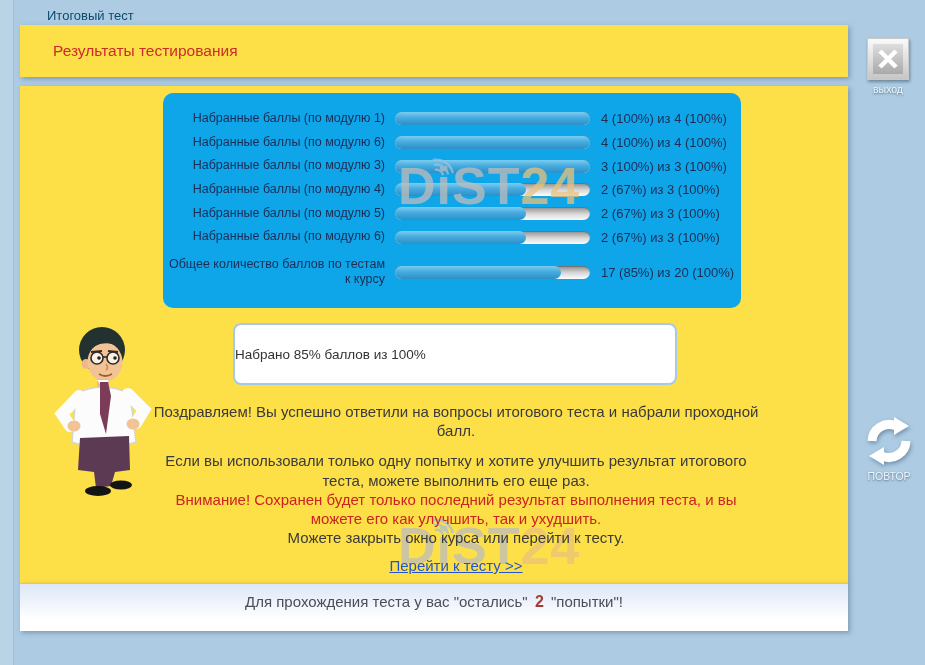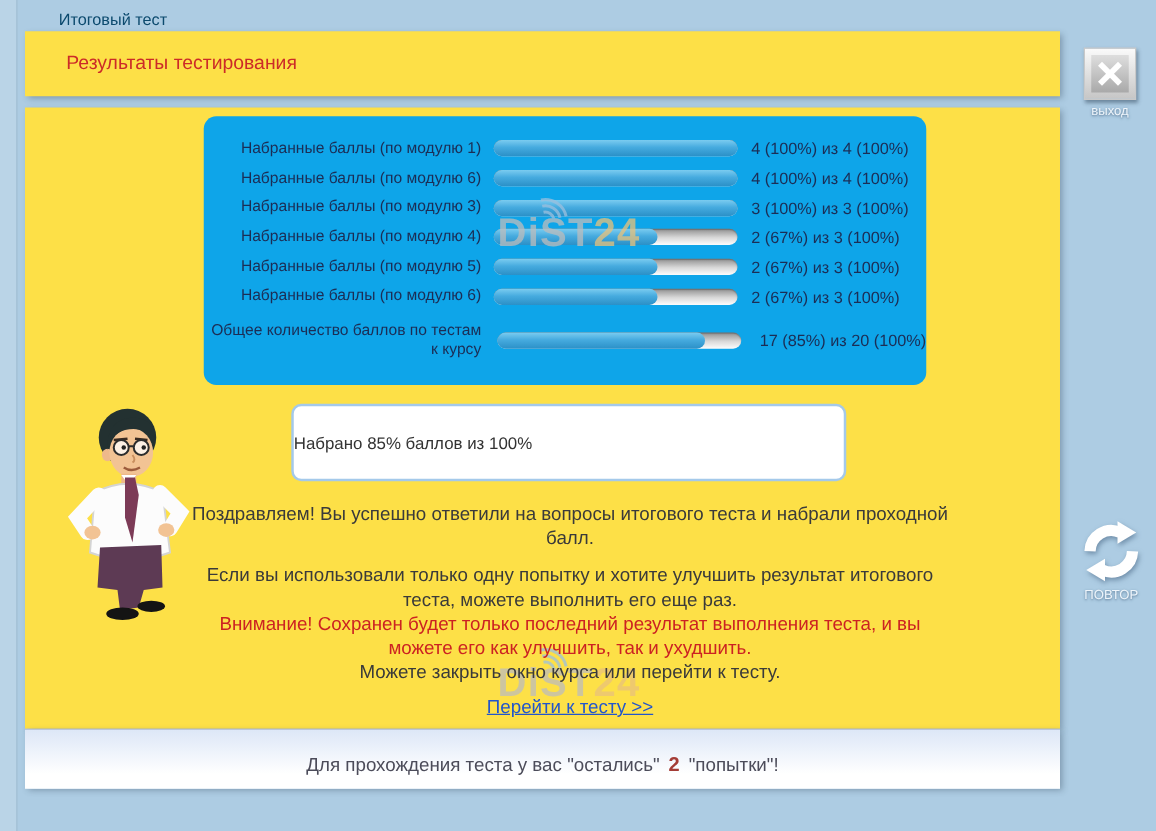--- a/index.html
+++ b/index.html
@@ -21,52 +21,52 @@
     border:1px solid #c9c9c9;box-shadow:1px 2px 3px rgba(30,50,70,0.45);display:flex;align-items:center;justify-content:center;}
   .exit-inner{width:30px;height:30px;background:linear-gradient(180deg,#dedede,#a9a9a9);display:flex;align-items:center;justify-content:center;}
   .side-label{margin-top:3px;font-size:10.5px;color:#eef5fb;text-shadow:0 1px 2px rgba(70,100,130,0.9);}
   
   .repeat-wrap{left:860px;top:415px;width:58px;text-align:center;cursor:pointer;}
   .repeat-icon{display:block;margin:0 auto;filter:drop-shadow(1px 2px 2px rgba(70,100,130,0.6));}
   
   .results{left:163px;top:93px;width:578px;height:215px;background:#0ea5e9;border-radius:10px;z-index:1;}
   .rows{position:relative;z-index:3;padding-top:14px;}
   .rrow{display:flex;align-items:center;height:23.7px;}
-  .rrow:last-child{margin-top:5px;height:36px;justify-content:space-between;}
+  .rrow:last-child{margin-top:5px;height:36px;}
   .rlabel{width:222px;text-align:right;font-size:12.5px;color:#1c2d55;line-height:1.25;flex:none;}
   .rbar{width:195px;height:13px;border-radius:7px;margin-left:10px;flex:none;
     background:linear-gradient(180deg,#8f8f8f 0%,#d9d9d9 55%,#fdfdfd 100%);
     box-shadow:inset 0 1px 1px rgba(0,0,0,0.25);}
   .rfill{height:13px;border-radius:7px;
     background:linear-gradient(180deg,#7bccf0 0%,#46abdf 45%,#2b90c7 100%);}
   .rvalue{margin-left:11px;font-size:13px;color:#1c2d55;white-space:nowrap;}
   
   .watermark{z-index:2;opacity:0.75;pointer-events:none;white-space:nowrap;}
-  .wm-text{font-size:32px;font-weight:bold;letter-spacing:1px;line-height:40px;}
+  .wm-text{font-size:52px;font-weight:bold;letter-spacing:1px;line-height:40px;}
   .wm-gray{color:#bdbdbd;}
   .wm-orange{color:#e9c27b;}
   .wm-arcs{position:absolute;left:30px;top:-15px;}
   .wm1{left:398px;top:166px;}
   .wm2{left:398px;top:526px;}
   
   .scorebox{left:233px;top:323px;width:440px;height:58px;background:#ffffff;border:2px solid #a4c9ea;border-radius:8px;
     display:flex;align-items:center;justify-content:flex-start;font-size:13.5px;color:#333333;z-index:4;}
   .avatar{left:36px;top:320px;}
   
   .message{left:150px;top:402px;width:612px;text-align:center;font-size:15px;color:#3a3a3a;line-height:1.28;z-index:4;}
   .message p{margin:0 0 11px 0;}
   .message .warning{color:#cc2222;margin-bottom:0;}
   .message .closing{margin-bottom:0;}
   .link-row{left:150px;top:557px;width:612px;text-align:center;z-index:5;}
   .test-link{color:#2255cc;font-size:15px;text-decoration:underline;cursor:pointer;}
   
   .footer{left:20px;top:583px;width:828px;height:48px;
     background:linear-gradient(180deg,#dde7f7 0%,#ffffff 75%);
     border-top:1px solid #bac5da;box-shadow:2px 2px 5px rgba(40,60,80,0.35);
-    text-align:center;font-size:15px;color:#4c4c5a;box-sizing:border-box;padding-top:20px;}
+    text-align:center;font-size:15px;color:#4c4c5a;box-sizing:border-box;padding-top:9px;}
   .footer b{color:#a43c36;font-size:16px;margin:0 3px;}
 </style>
 </head>
 <body>
 
 <div class="abs frame-strip"></div>
 
 <div class="abs window-title">Итоговый тест</div>
 
 <div class="abs panel header">

